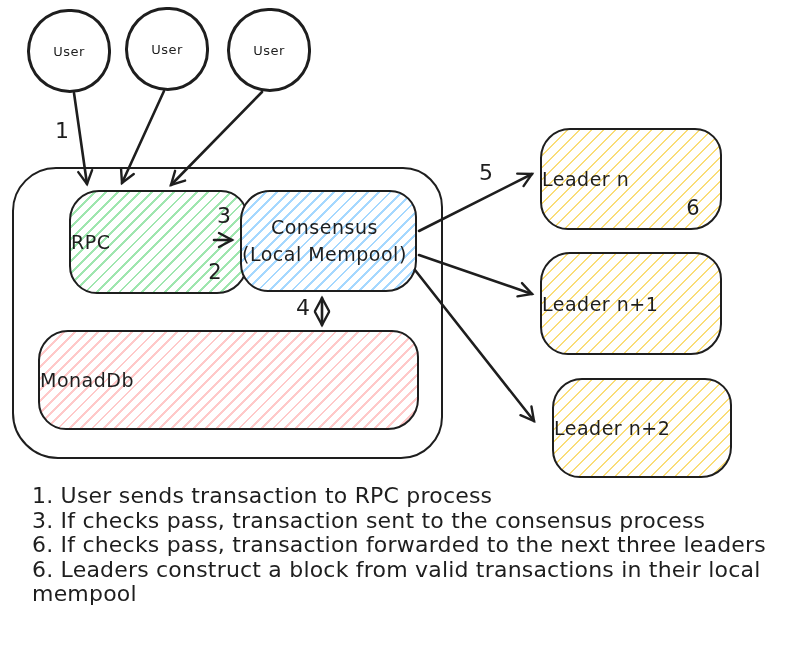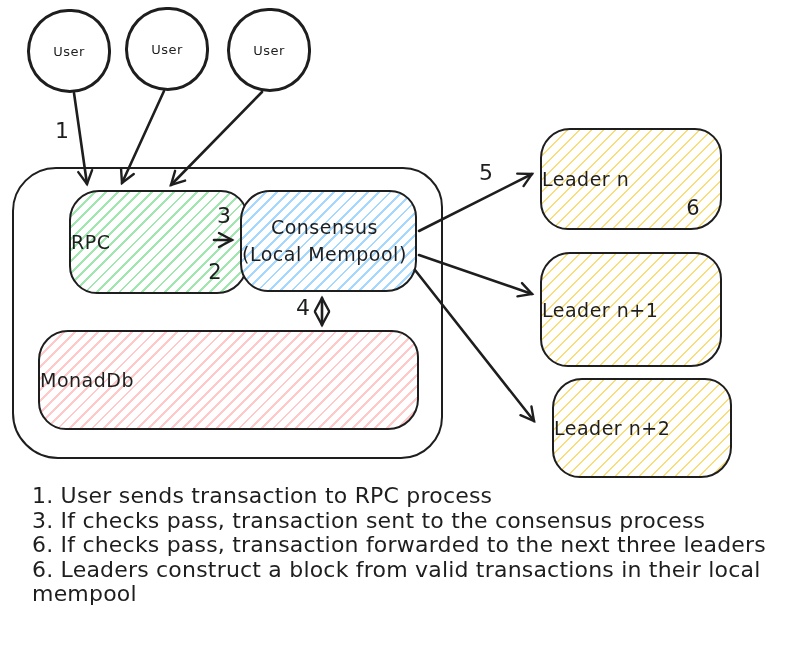--- a/index.html
+++ b/index.html
@@ -120,21 +120,21 @@
     <span class="node-label two-line">
       <span>Consensus</span><br>
       <span>(Local Mempool)</span>
     </span>
   </div>
 
   <div class="node rounded fill-yellow" style="left:540px; top:128px; width:182px; height:102px;">
     <span class="node-label">Leader n</span>
     <span class="corner-num" style="right:20px; bottom:8px;">6</span>
   </div>
-  <div class="node rounded fill-yellow" style="left:540px; top:252px; width:182px; height:115px;">
+  <div class="node rounded fill-yellow" style="left:540px; top:252px; width:182px; height:103px;">
     <span class="node-label">Leader n+1</span>
   </div>
   <div class="node rounded fill-yellow" style="left:540px; top:378px; width:180px; height:100px;margin-left:12px;">
     <span class="node-label">Leader n+2</span>
   </div>
 
   <svg class="arrow-layer" width="799" height="658" viewBox="0 0 799 658">
     <defs>
       <marker id="arrowhead" markerUnits="userSpaceOnUse" markerWidth="20" markerHeight="20" refX="15" refY="9" orient="auto-start-reverse">
         <path d="M2,2 L15,9 L2,16" fill="none" stroke="#1e1e1e" stroke-width="2.4" stroke-linecap="round"></path>

